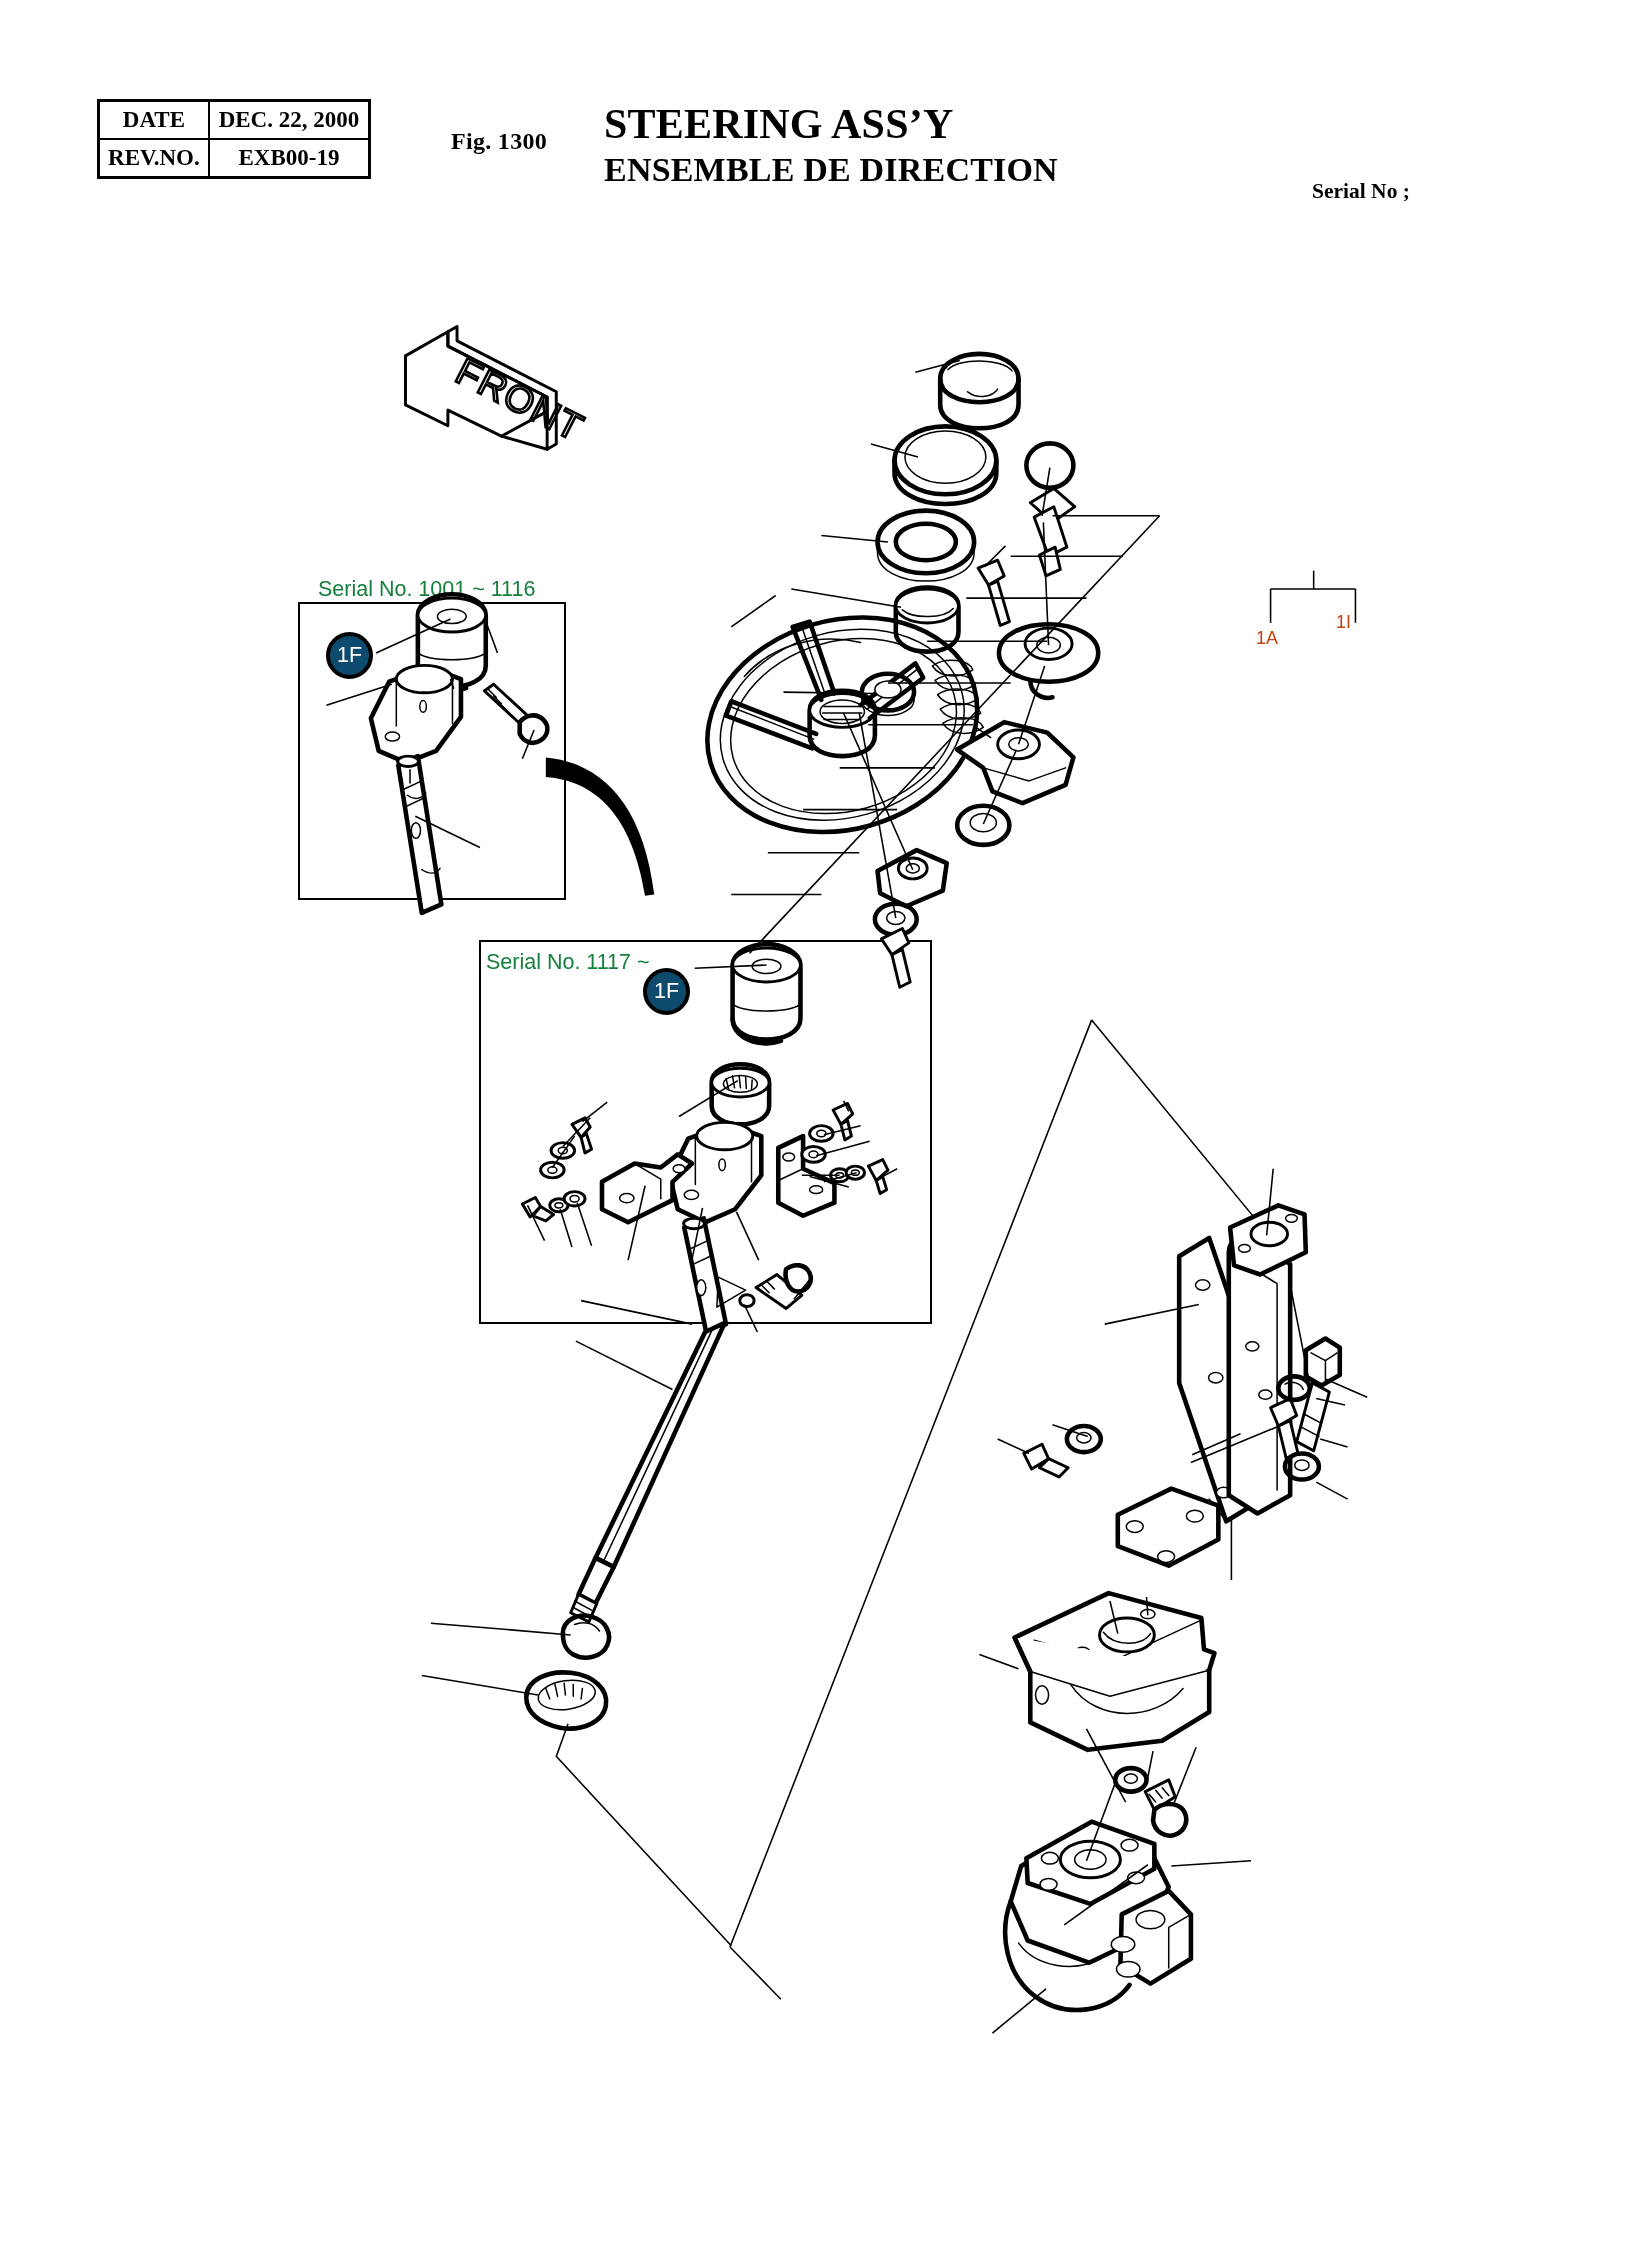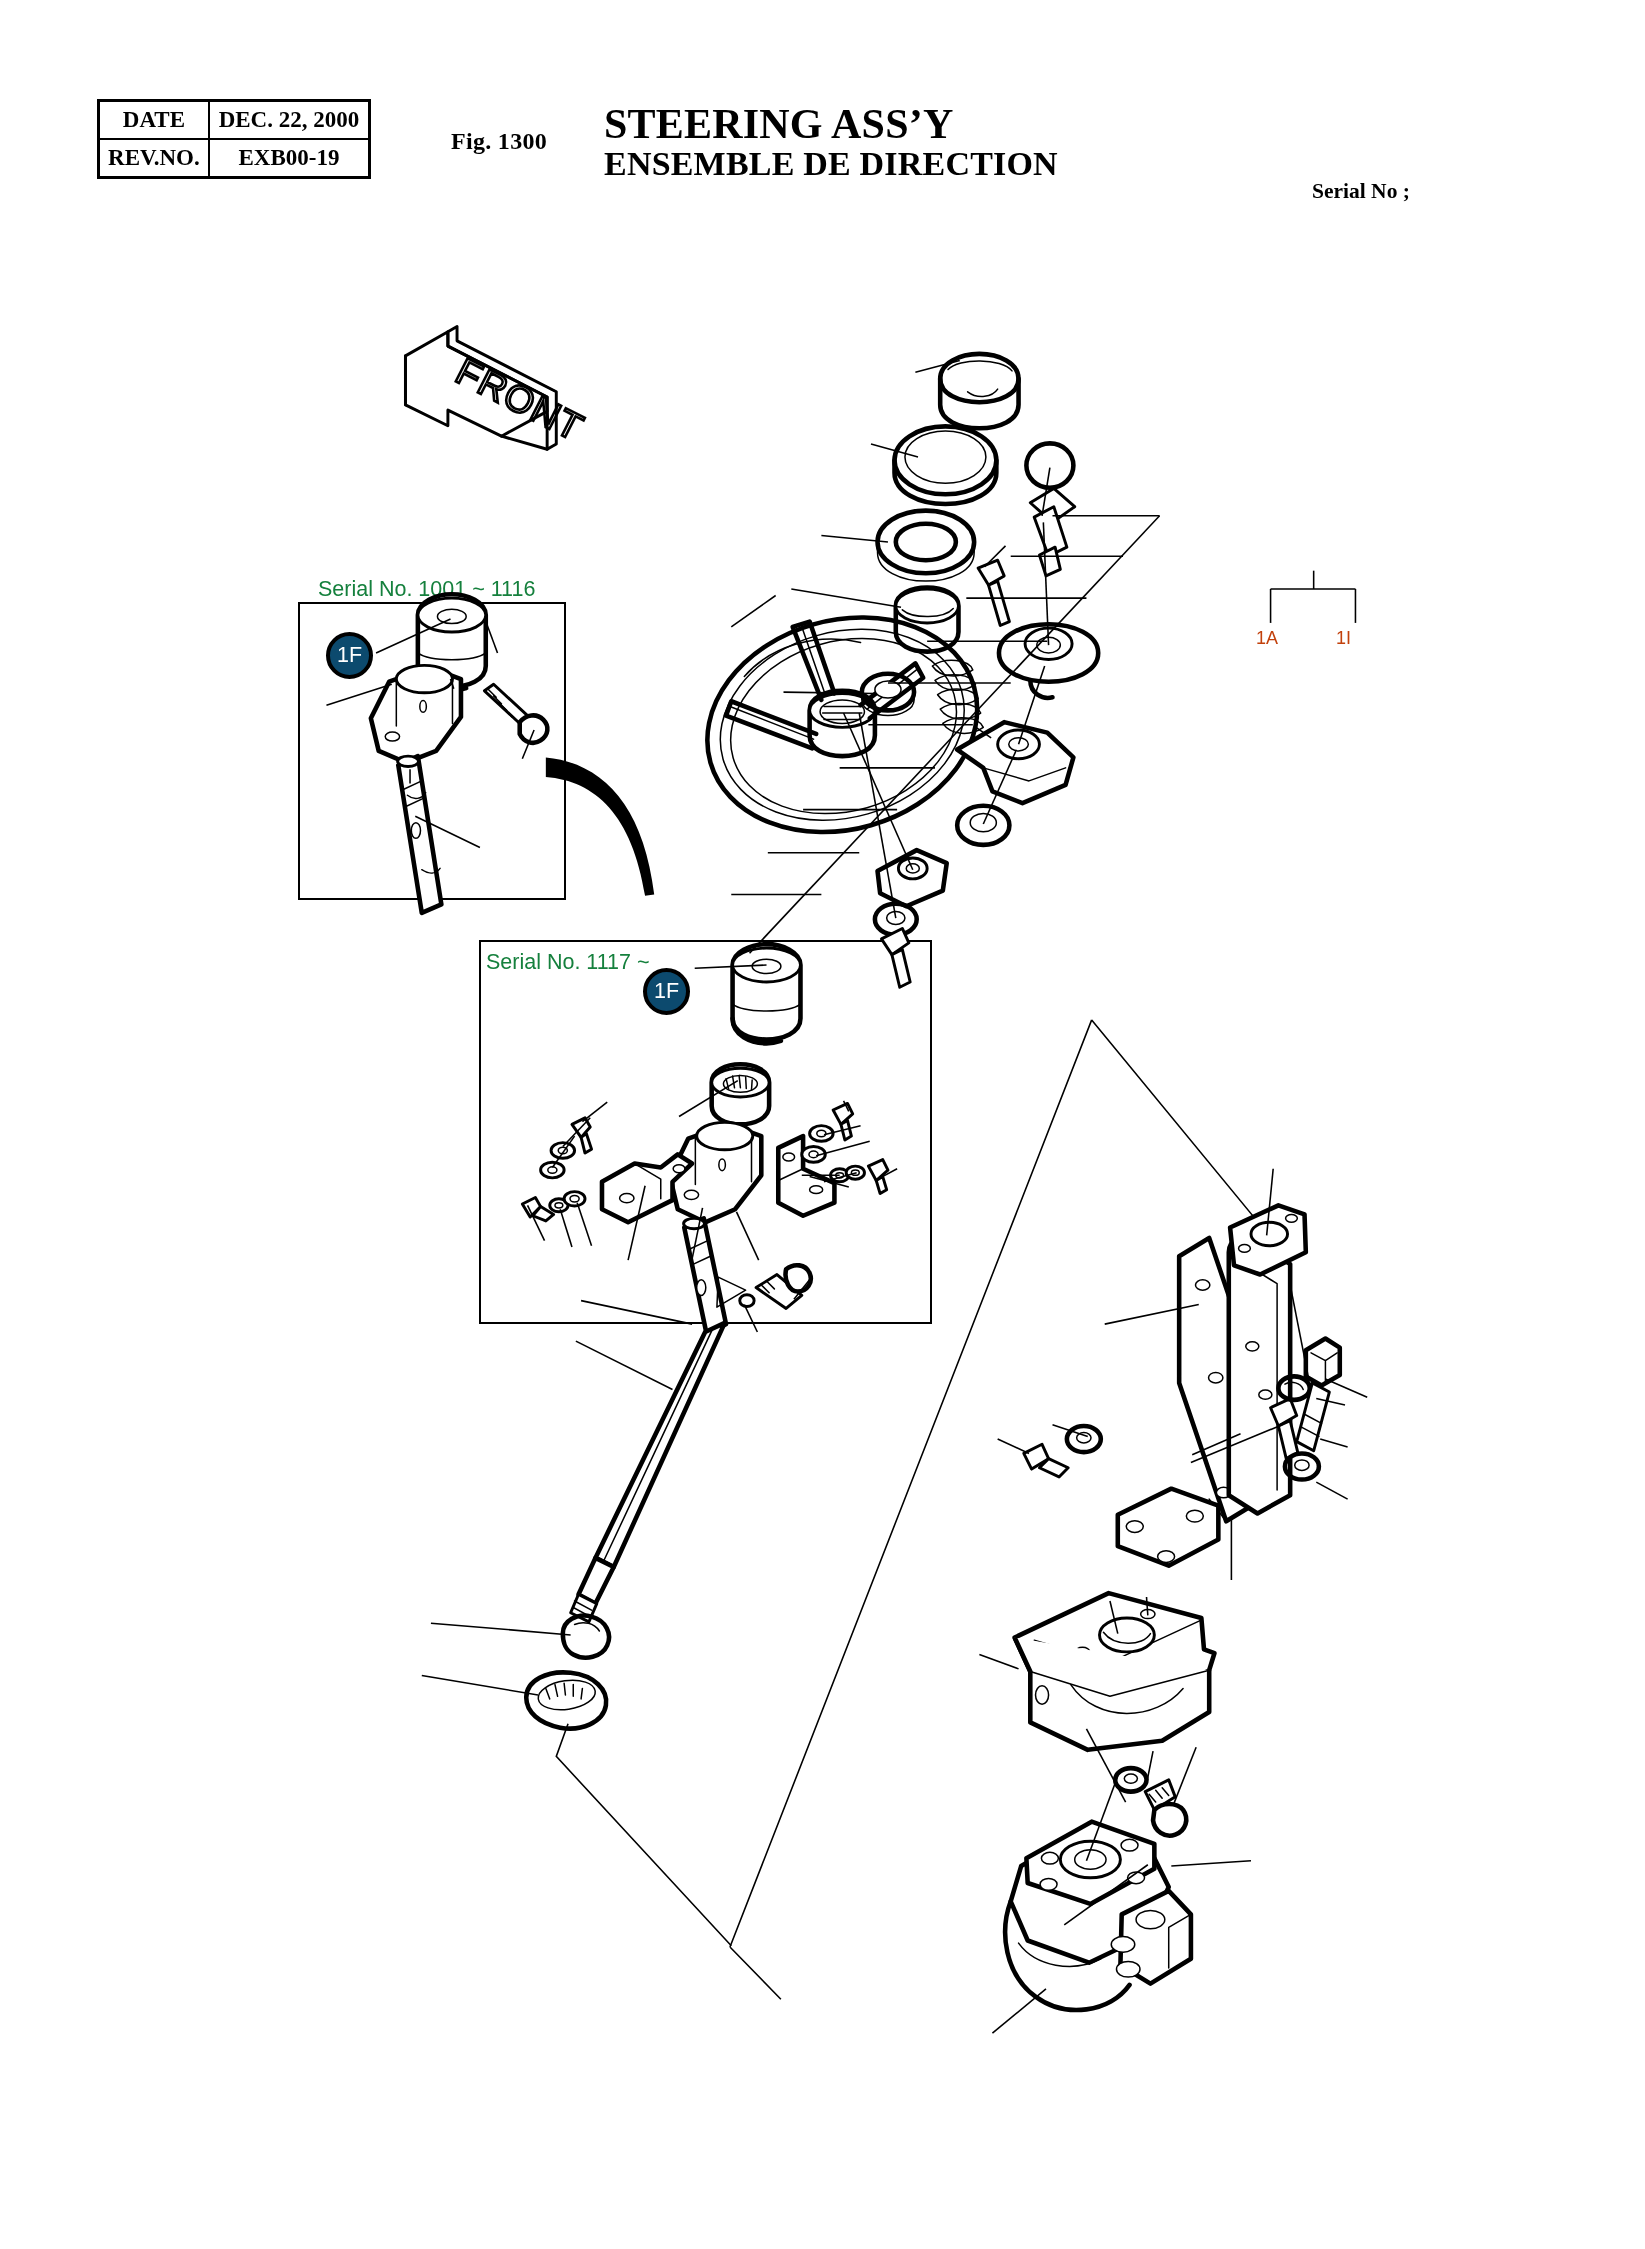--- a/index.html
+++ b/index.html
@@ -58,21 +58,21 @@
     left: 604px;
     top: 100px;
     font-size: 42px;
     font-weight: bold;
     font-family: "Liberation Serif", serif;
     letter-spacing: 0.2px;
   }
   .title-fr {
     position: absolute;
     left: 604px;
-    top: 145px;
+    top: 151px;
     font-size: 34px;
     font-weight: bold;
     font-family: "Liberation Serif", serif;
     letter-spacing: 0.2px;
     text-align: center;
   }
   .serial-no-label {
     position: absolute;
     left: 1312px;
     top: 179px;
@@ -168,21 +168,21 @@
   <div class="serial-box" style="left:479px; top:940px; width:453px; height:384px;"></div>
 
   <div class="badge" style="left:326px; top:632px; width:47px; height:47px;">
     <span>1F</span>
   </div>
   <div class="badge" style="left:643px; top:968px; width:47px; height:47px;">
     <span>1F</span>
   </div>
 
   <div class="grp-label" style="left:1256px; top:628px;">1A</div>
-  <div class="grp-label" style="left:1336px; top:628px;">1I</div>
+  <div class="grp-label" style="left:1336px; top:612px;">1I</div>
 
   <svg id="art" viewBox="0 0 2521 3446">
 
     <g>
 
       <path class="md" d="M 621 545 L 686 508 L 686 530 L 838 608 L 838 630 L 768 668 L 686 628 L 686 652 L 621 620 Z"></path>
 
       <path class="md" d="M 686 508 L 700 500 L 700 522 L 852 600 L 852 680 L 838 688 L 838 608 L 686 530 Z"></path>
       <path class="md" d="M 838 688 L 768 668"></path>
       <path class="md" d="M 621 545 L 621 620"></path>

